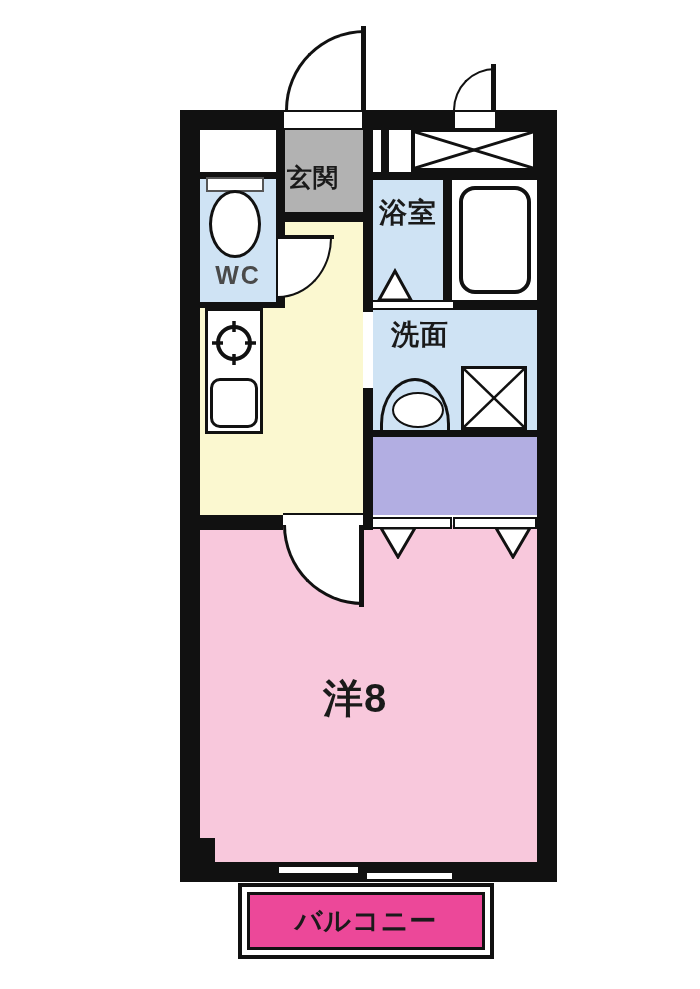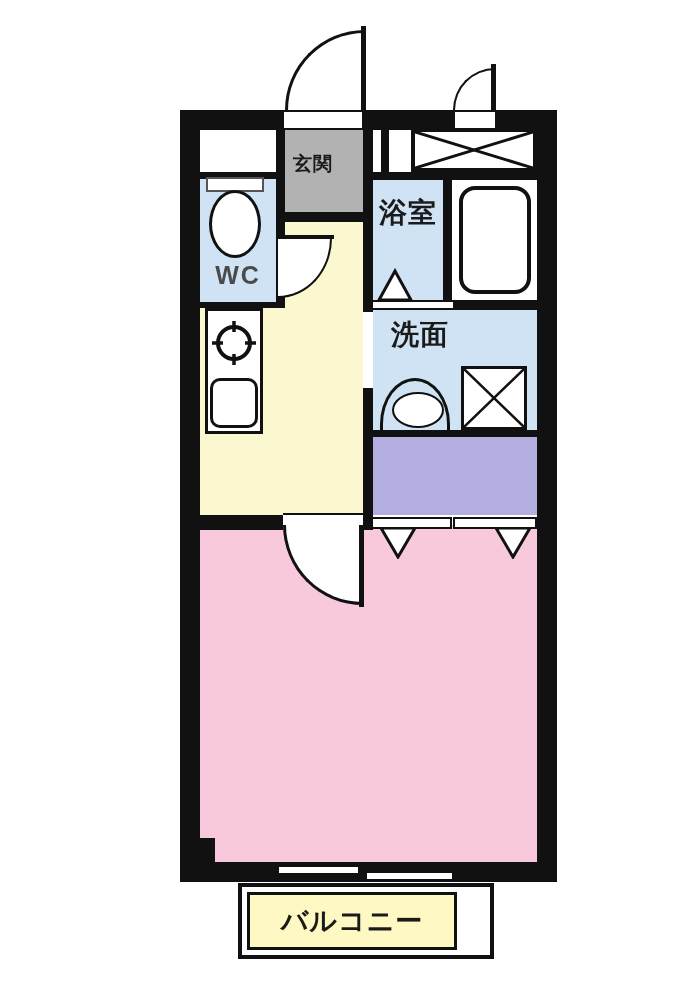--- a/index.html
+++ b/index.html
@@ -118,22 +118,23 @@
   <div class="abs" style="left:392px;top:392px;width:52px;height:36px;background:#fff;border:2.5px solid #111;border-radius:50%;"></div>
 
   <div class="abs" style="left:461px;top:366px;width:66px;height:64px;background:#fff;border:3px solid #111;">
     <svg width="100%" height="100%" viewBox="0 0 60 58" preserveAspectRatio="none">
       <line x1="0" y1="0" x2="60" y2="58" stroke="#111" stroke-width="2.5"></line>
       <line x1="60" y1="0" x2="0" y2="58" stroke="#111" stroke-width="2.5"></line>
     </svg>
   </div>
 
   <div class="abs" style="left:238px;top:883px;width:256px;height:76px;background:#fff;border:4px solid #111;"></div>
-  <div class="abs" style="left:247px;top:892px;width:210px;height:58px;background:#fef9c3;border:3px solid #111;">
+  <div class="abs" style="left:247px;top:892px;width:238px;height:58px;background:#ec4899;border:3px solid #111;">
     <div class="label" style="font-size:27px;line-height:52px;">バルコニー</div>
   </div>
 
-  <div class="abs label" style="left:285px;top:154px;width:56px;font-size:19px;">玄関</div>
+  <div class="abs label" style="left:285px;top:164px;width:56px;font-size:25px;">玄関</div>
   <div class="abs label" style="left:200px;top:262px;width:76px;font-size:25px;color:#4a4a4a;letter-spacing:2px;">WC</div>
   <div class="abs label" style="left:371px;top:198px;width:74px;font-size:28px;">浴室</div>
   <div class="abs label" style="left:378px;top:320px;width:84px;font-size:28px;">洗面</div>
+  <div class="abs label" style="left:295px;top:676px;width:120px;font-size:40px;">洋8</div>
 
 </div>
 
 </body></html>

